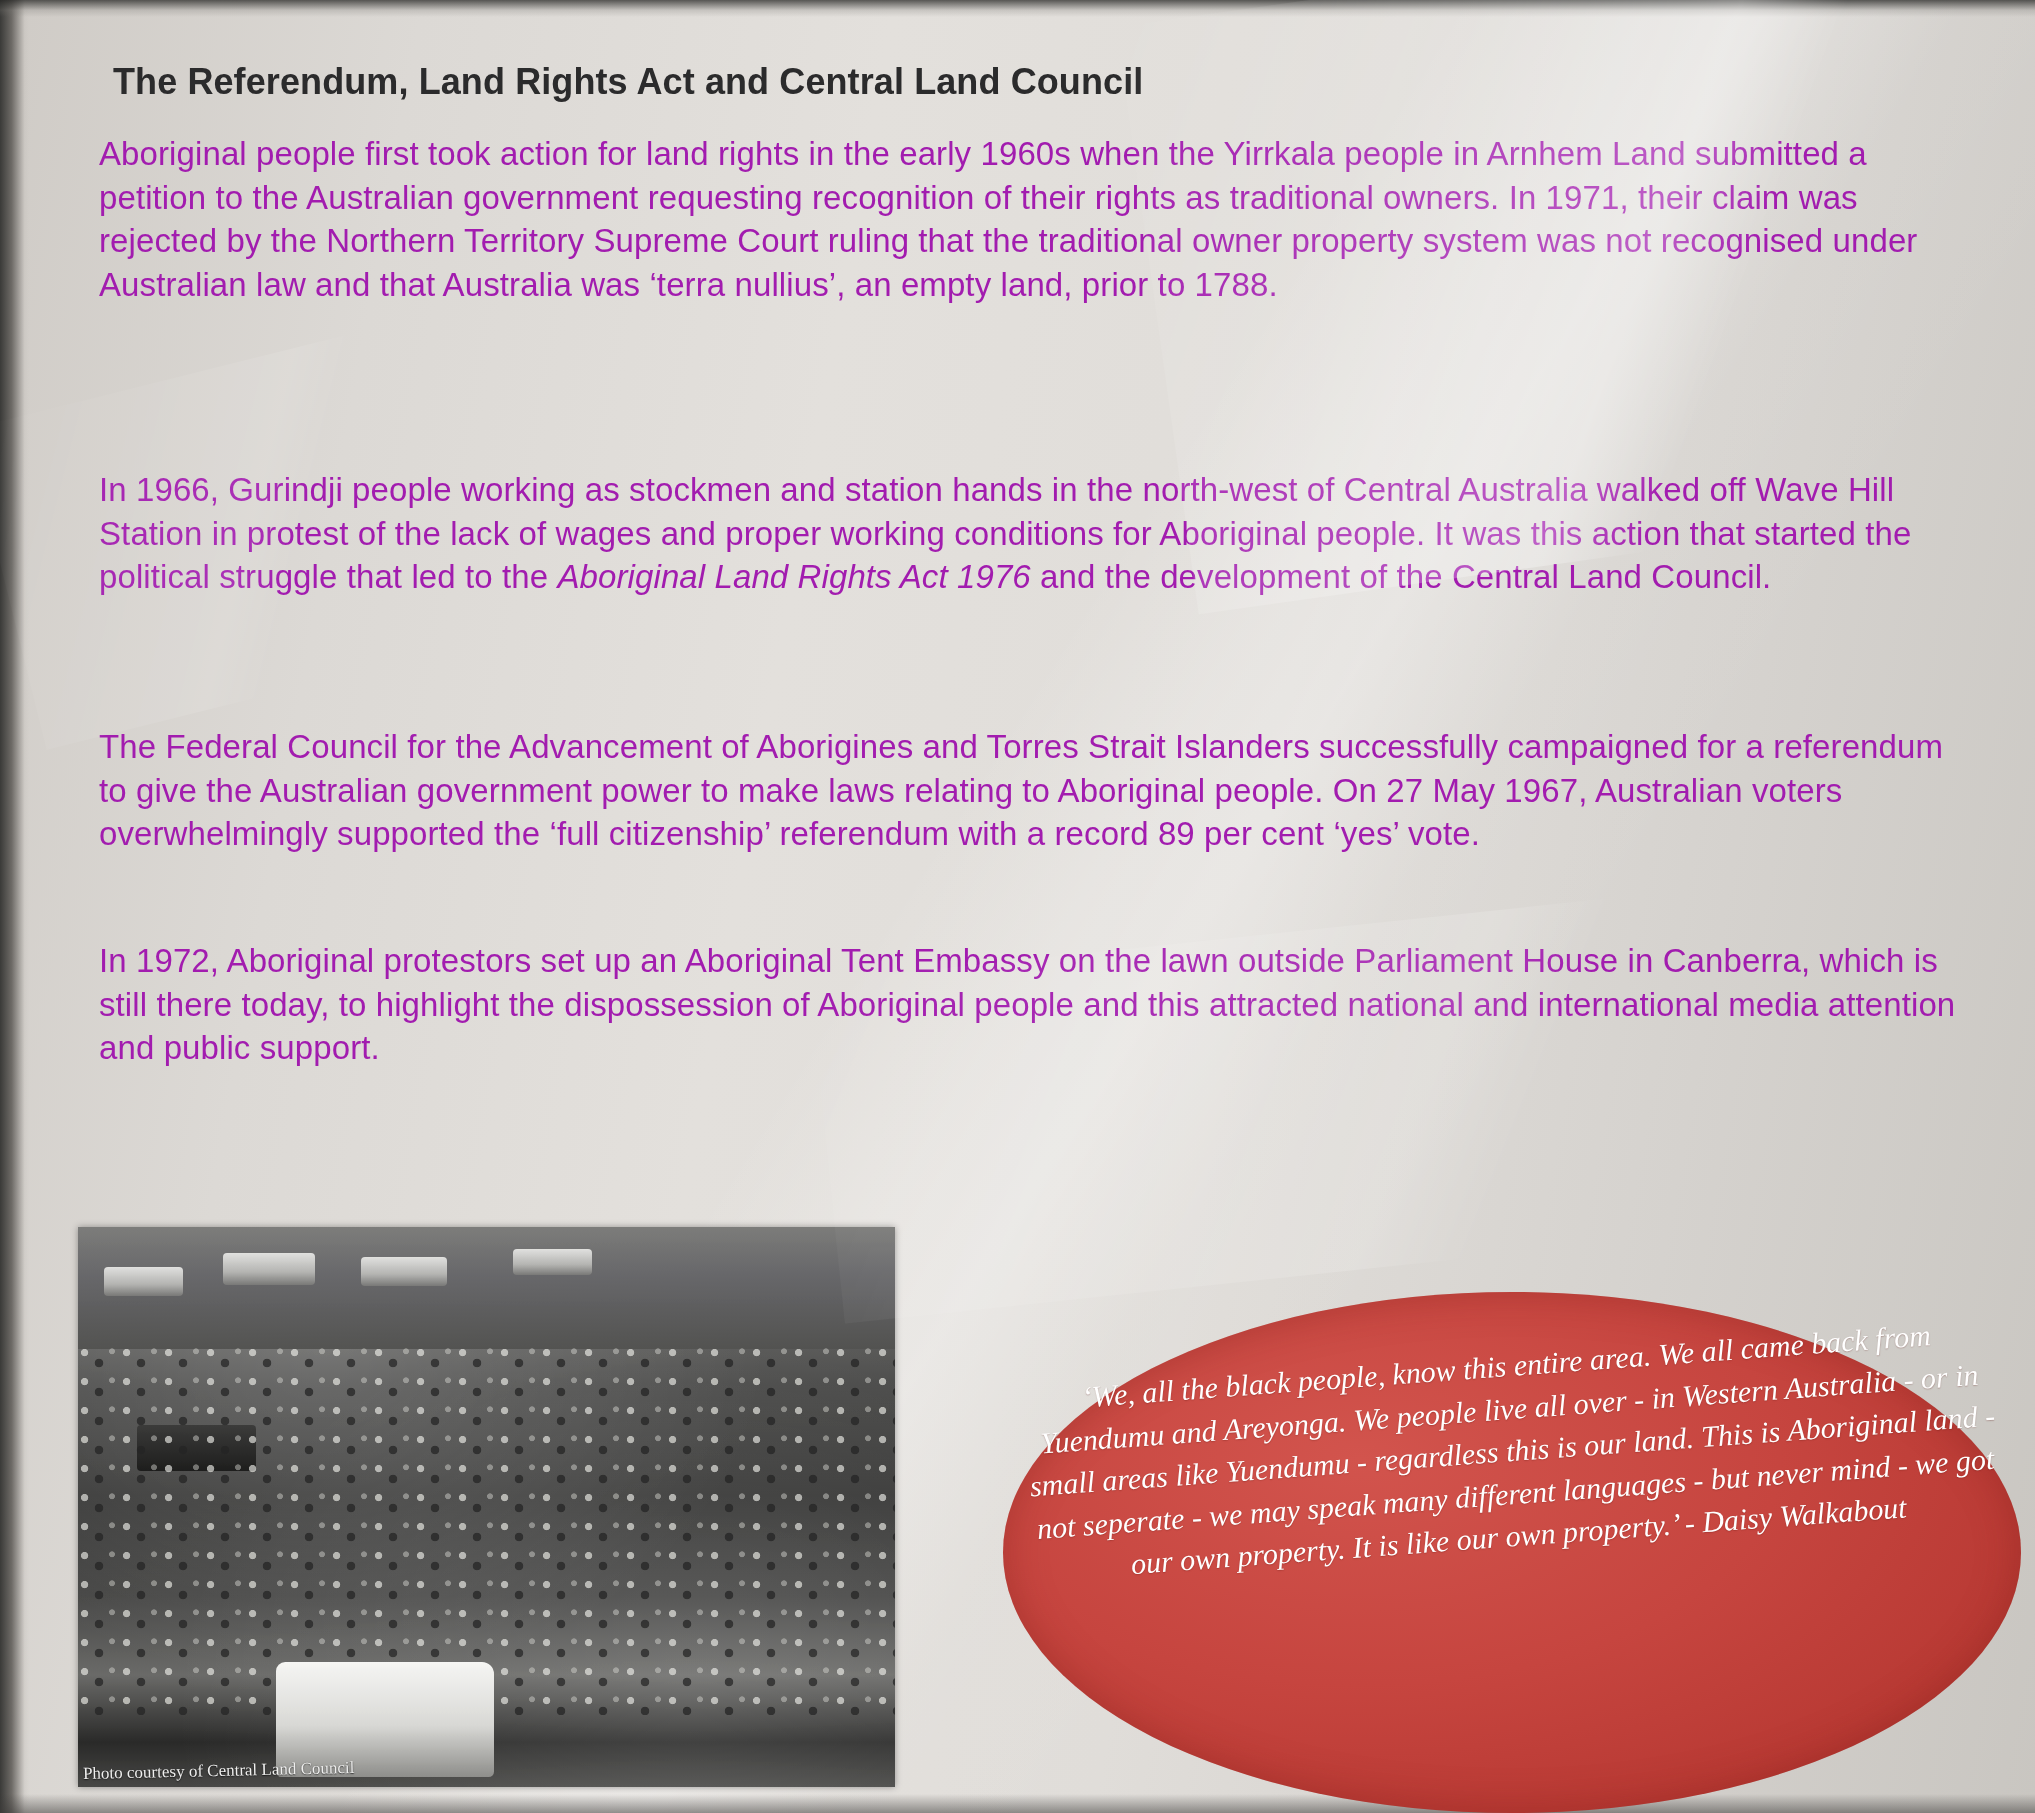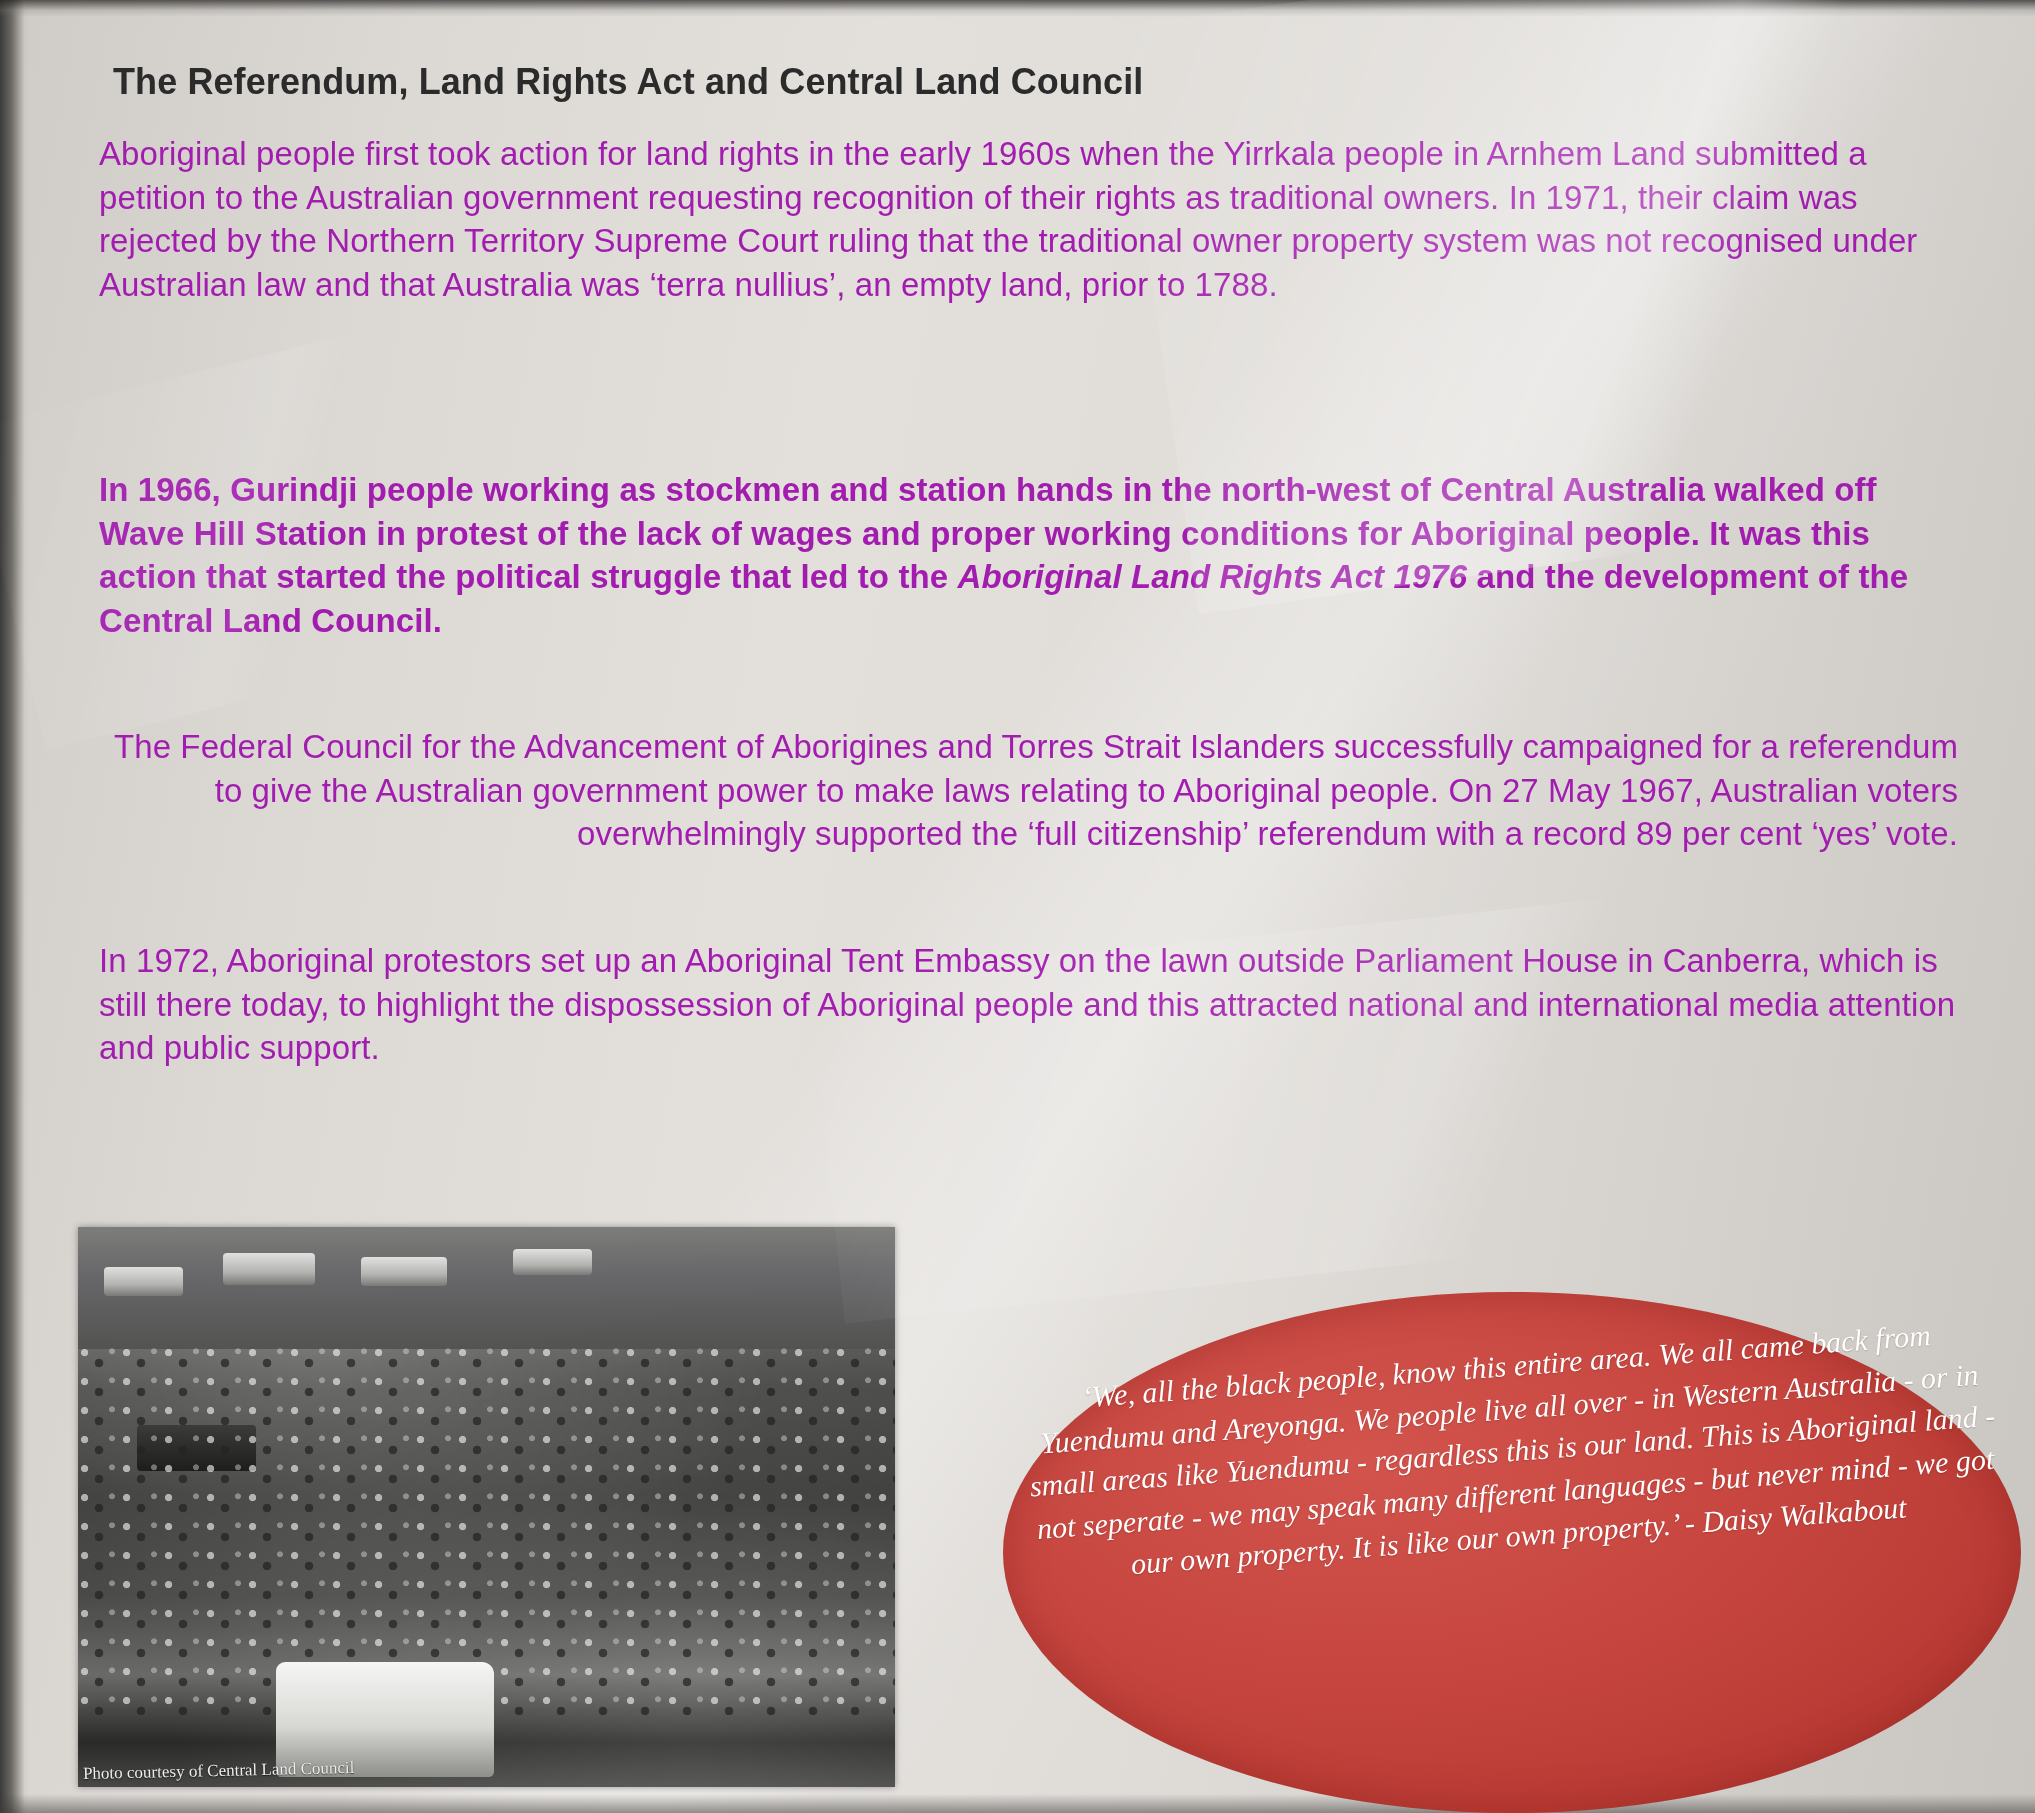--- a/index.html
+++ b/index.html
@@ -72,22 +72,22 @@
   .para {
     position: absolute;
     left: 99px;
     width: 1859px;
     font-size: 33px;
     line-height: 1.32;
     color: #a21caf;
     letter-spacing: 0.1px;
   }
   #p1 { top: 132px; }
-  #p2 { top: 468px; font-weight: bold; }
-  #p3 { top: 725px; text-align: right; }
+  #p2 { top: 468px; }
+  #p3 { top: 725px; }
   #p4 { top: 939px; }
   .para em { font-style: italic; }
 
   
   #photo-wrap {
     position: absolute;
     left: 78px;
     top: 1227px;
     width: 817px;
     height: 560px;

